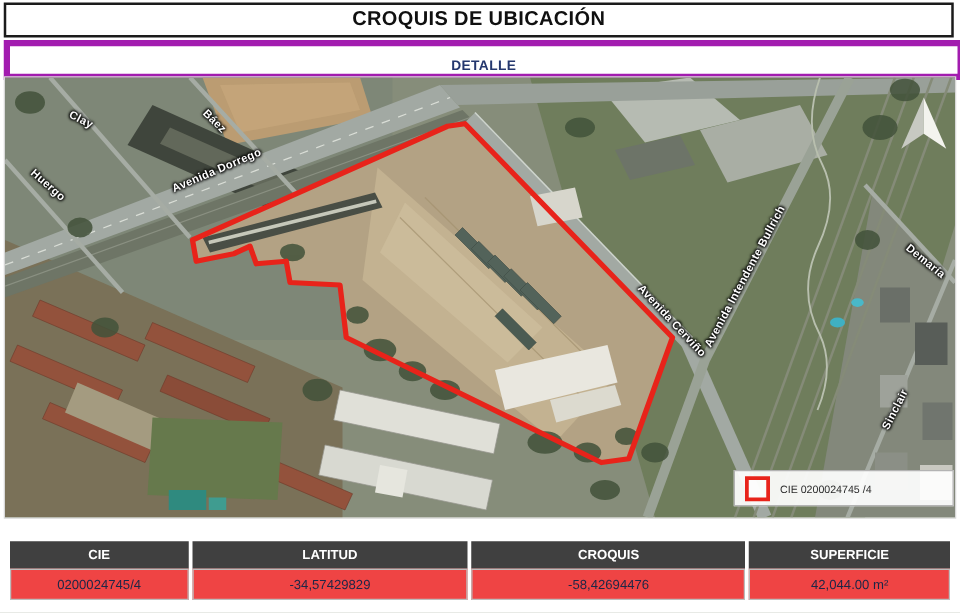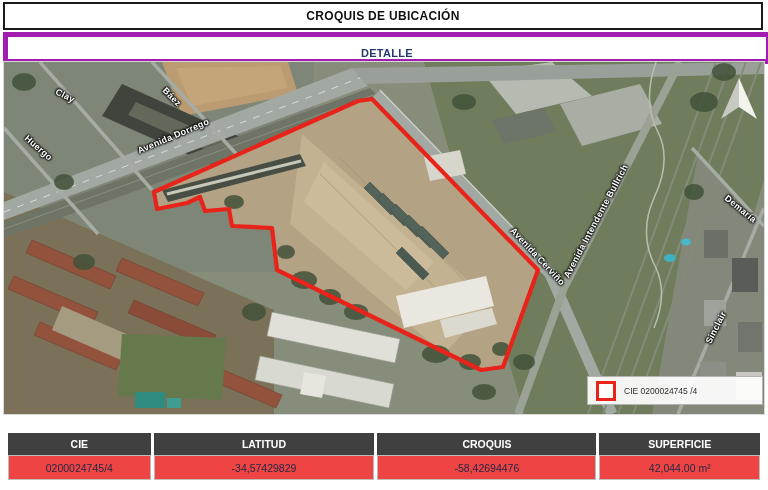--- a/index.html
+++ b/index.html
@@ -1,21 +1,21 @@
 <!DOCTYPE html>
 <html><head>
 <meta charset="utf-8">
 <style>
   html,body{margin:0;padding:0;background:#fff;}
   .page{position:relative;width:768px;height:490px;background:#fff;overflow:hidden;
         font-family:"Liberation Sans",sans-serif;}
 
   .title-box{position:absolute;left:3px;top:2px;width:756px;height:24px;border:2px solid #1b1b1b;
              background:#fff;display:flex;align-items:center;justify-content:center;}
-  .title-box span{font-size:12px;font-weight:bold;color:#101010;letter-spacing:.3px;}
+  .title-box span{font-size:16px;font-weight:bold;color:#101010;letter-spacing:.3px;}
   .subtitle-box{position:absolute;left:3px;top:32px;width:758px;height:22px;border:5px solid #a21caf;
              background:#fff;display:flex;align-items:flex-end;justify-content:center;}
   .subtitle-box span{font-size:11px;font-weight:bold;color:#25386e;letter-spacing:.3px;}
 
   .map{position:absolute;left:4px;top:62px;width:760px;height:352px;background:#868d7a;
        overflow:hidden;outline:1px solid #d8d8d8;}
   .map svg{position:absolute;left:0;top:0;}
 
   .street-label{position:absolute;color:#fff;font-size:9px;font-weight:bold;white-space:nowrap;
        transform-origin:0 50%;letter-spacing:.3px;

